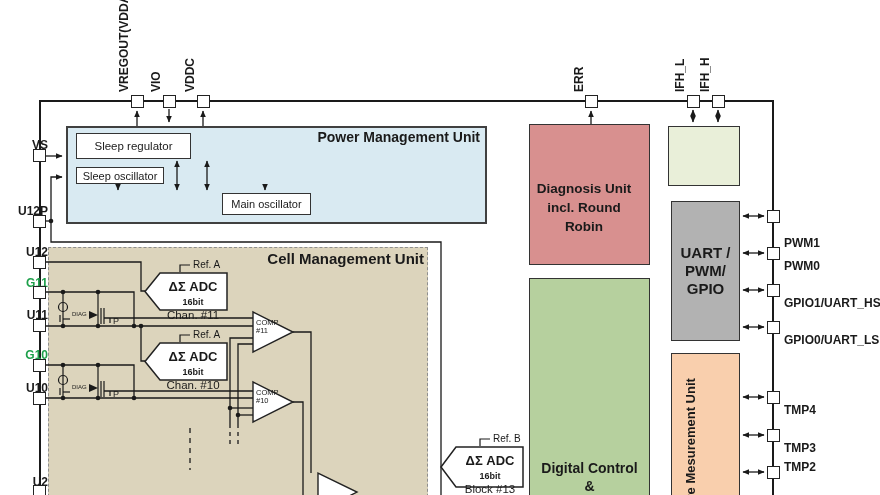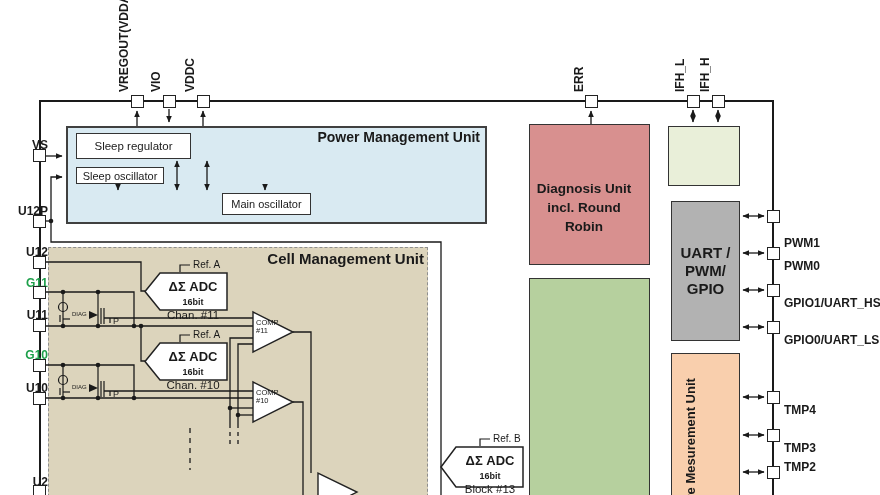--- a/index.html
+++ b/index.html
@@ -208,20 +208,24 @@
 
   <div class="t" style="left:72px;top:311px;font-size:6px;">DIAG</div>
   <div class="t" style="left:72px;top:384px;font-size:6px;">DIAG</div>
   <div class="t" style="left:113px;top:316px;font-size:9px;">P</div>
   <div class="t" style="left:113px;top:389px;font-size:9px;">P</div>
 
   <div class="blktxt" style="left:529px;top:137px;width:110px;height:141px;font-size:13.5px;line-height:19px;">
     <span>Diagnosis Unit</span>
     <span>incl. Round Robin</span>
   </div>
+  <div class="blktxt" style="left:529px;top:458px;width:121px;height:37px;font-size:14px;line-height:18px;">
+    <span>Digital Control</span>
+    <span>&amp;</span>
+  </div>
   <div class="blktxt" style="left:671px;top:201px;width:69px;height:140px;font-size:15px;line-height:18px;">
     <span>UART /</span>
     <span>PWM/</span>
     <span>GPIO</span>
   </div>
   <div class="t b rot" style="left:698px;top:550px;font-size:13px;">Temperature Mesurement Unit</div>
 
   <div class="sq" style="left:130.5px;top:95px;"></div>
   <div class="sq" style="left:162.5px;top:95px;"></div>
   <div class="sq" style="left:196.5px;top:95px;"></div>

